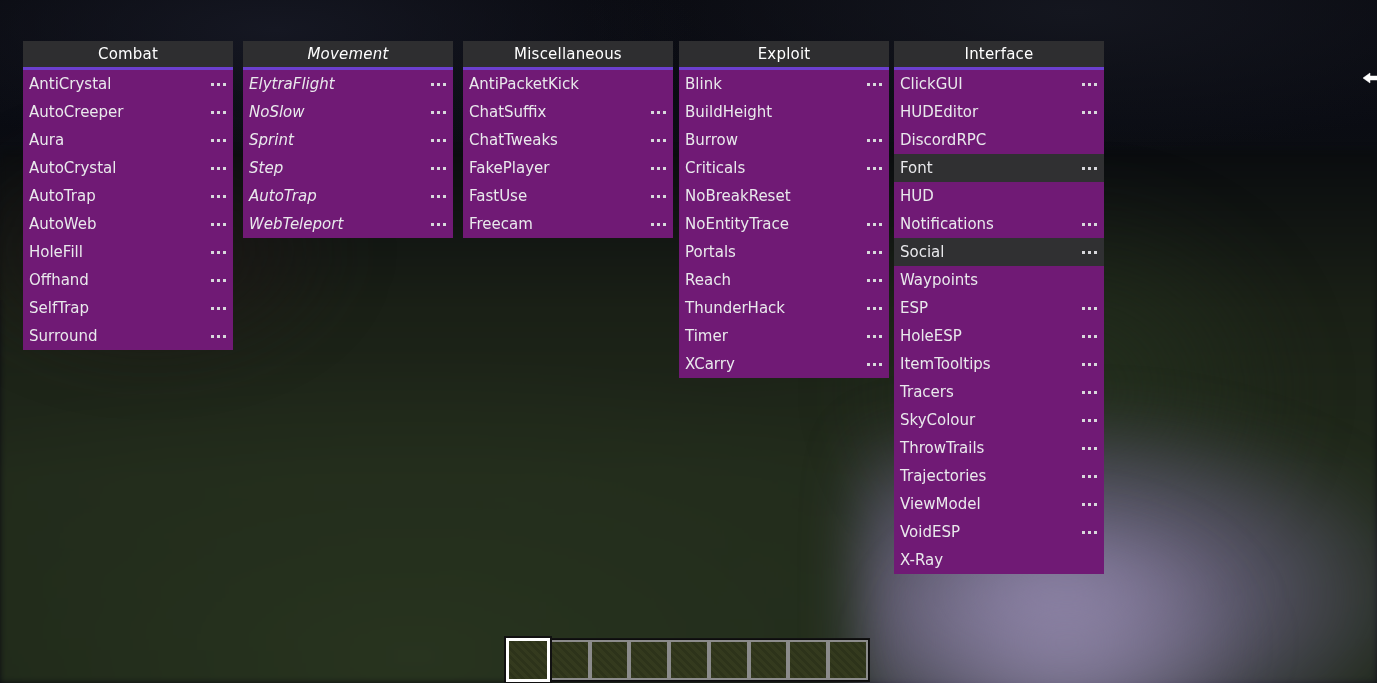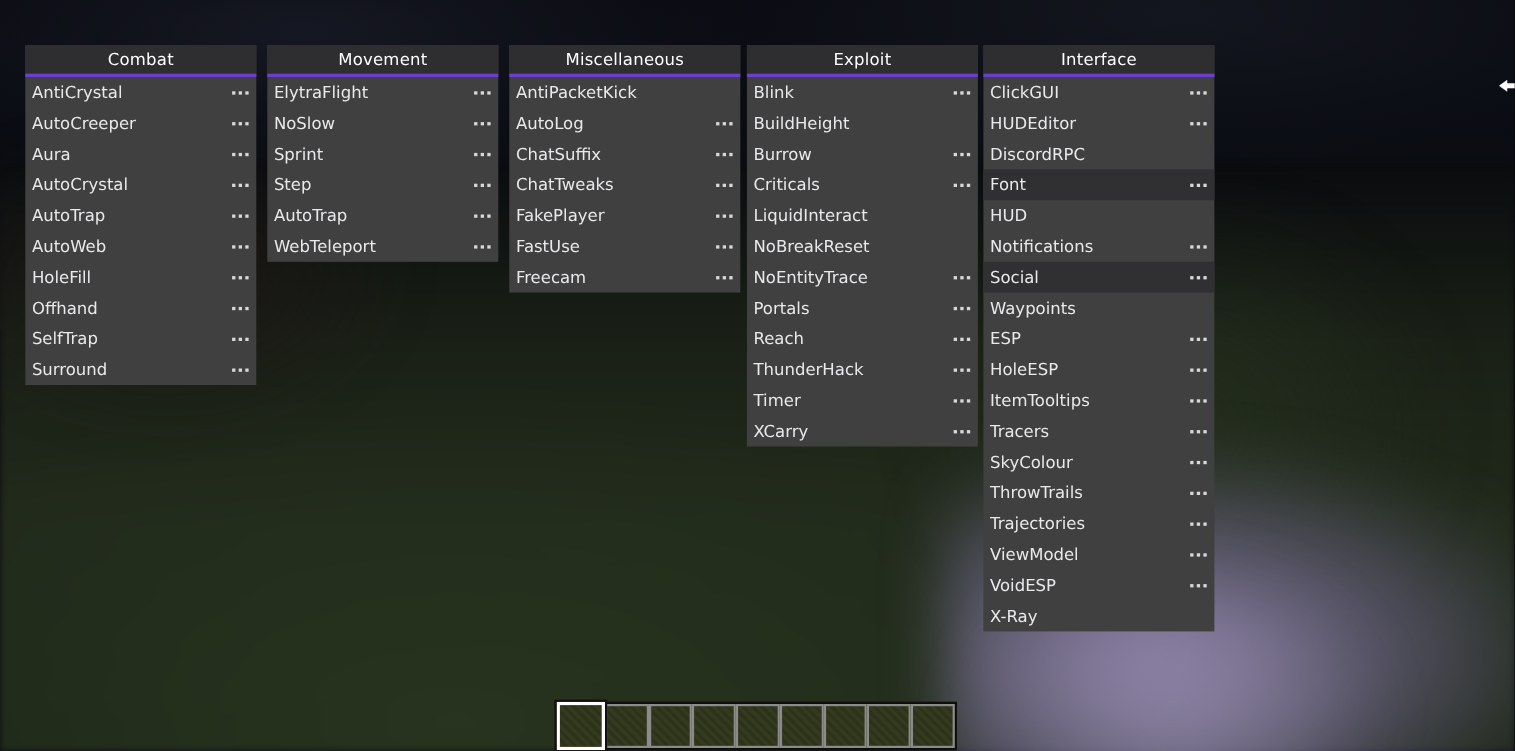--- a/index.html
+++ b/index.html
@@ -73,21 +73,21 @@
 
   
   #clickgui {
     position: absolute;
     left: 0; top: 0;
     width: 100%; height: 100%;
   }
   .panel {
     position: absolute;
     width: 210px;
-    background: #404040;
+    background: #701a75;
     box-shadow: 0 0 0 0 rgba(0,0,0,0);
   }
   .panel-header {
     height: 26px;
     background: #2e2e30;
     color: #ffffff;
     font-size: 15px;
     line-height: 26px;
     text-align: center;
     letter-spacing: 0.2px;
@@ -234,21 +234,21 @@
             <i></i>
             <i></i>
           </span></div>
         <div class="module"><span class="mod-name">Surround</span><span class="dots">
             <i></i>
             <i></i>
             <i></i>
           </span></div>
       </div>
     </div>
-    <div class="panel" style="left: 243px; top: 41px;">
+    <div class="panel" style="left: 243px; top: 41px; font-style: italic;">
       <div class="panel-header">Movement</div>
       <div class="panel-body">
         <div class="module"><span class="mod-name">ElytraFlight</span><span class="dots">
             <i></i>
             <i></i>
             <i></i>
           </span></div>
         <div class="module"><span class="mod-name">NoSlow</span><span class="dots">
             <i></i>
             <i></i>
@@ -273,25 +273,20 @@
             <i></i>
             <i></i>
             <i></i>
           </span></div>
       </div>
     </div>
     <div class="panel" style="left: 463px; top: 41px;">
       <div class="panel-header">Miscellaneous</div>
       <div class="panel-body">
         <div class="module"><span class="mod-name">AntiPacketKick</span></div>
-        <div class="module"><span class="mod-name">AutoLog</span><span class="dots">
-            <i></i>
-            <i></i>
-            <i></i>
-          </span></div>
         <div class="module"><span class="mod-name">ChatSuffix</span><span class="dots">
             <i></i>
             <i></i>
             <i></i>
           </span></div>
         <div class="module"><span class="mod-name">ChatTweaks</span><span class="dots">
             <i></i>
             <i></i>
             <i></i>
           </span></div>
@@ -324,21 +319,20 @@
         <div class="module"><span class="mod-name">Burrow</span><span class="dots">
             <i></i>
             <i></i>
             <i></i>
           </span></div>
         <div class="module"><span class="mod-name">Criticals</span><span class="dots">
             <i></i>
             <i></i>
             <i></i>
           </span></div>
-        <div class="module"><span class="mod-name">LiquidInteract</span></div>
         <div class="module"><span class="mod-name">NoBreakReset</span></div>
         <div class="module"><span class="mod-name">NoEntityTrace</span><span class="dots">
             <i></i>
             <i></i>
             <i></i>
           </span></div>
         <div class="module"><span class="mod-name">Portals</span><span class="dots">
             <i></i>
             <i></i>
             <i></i>

